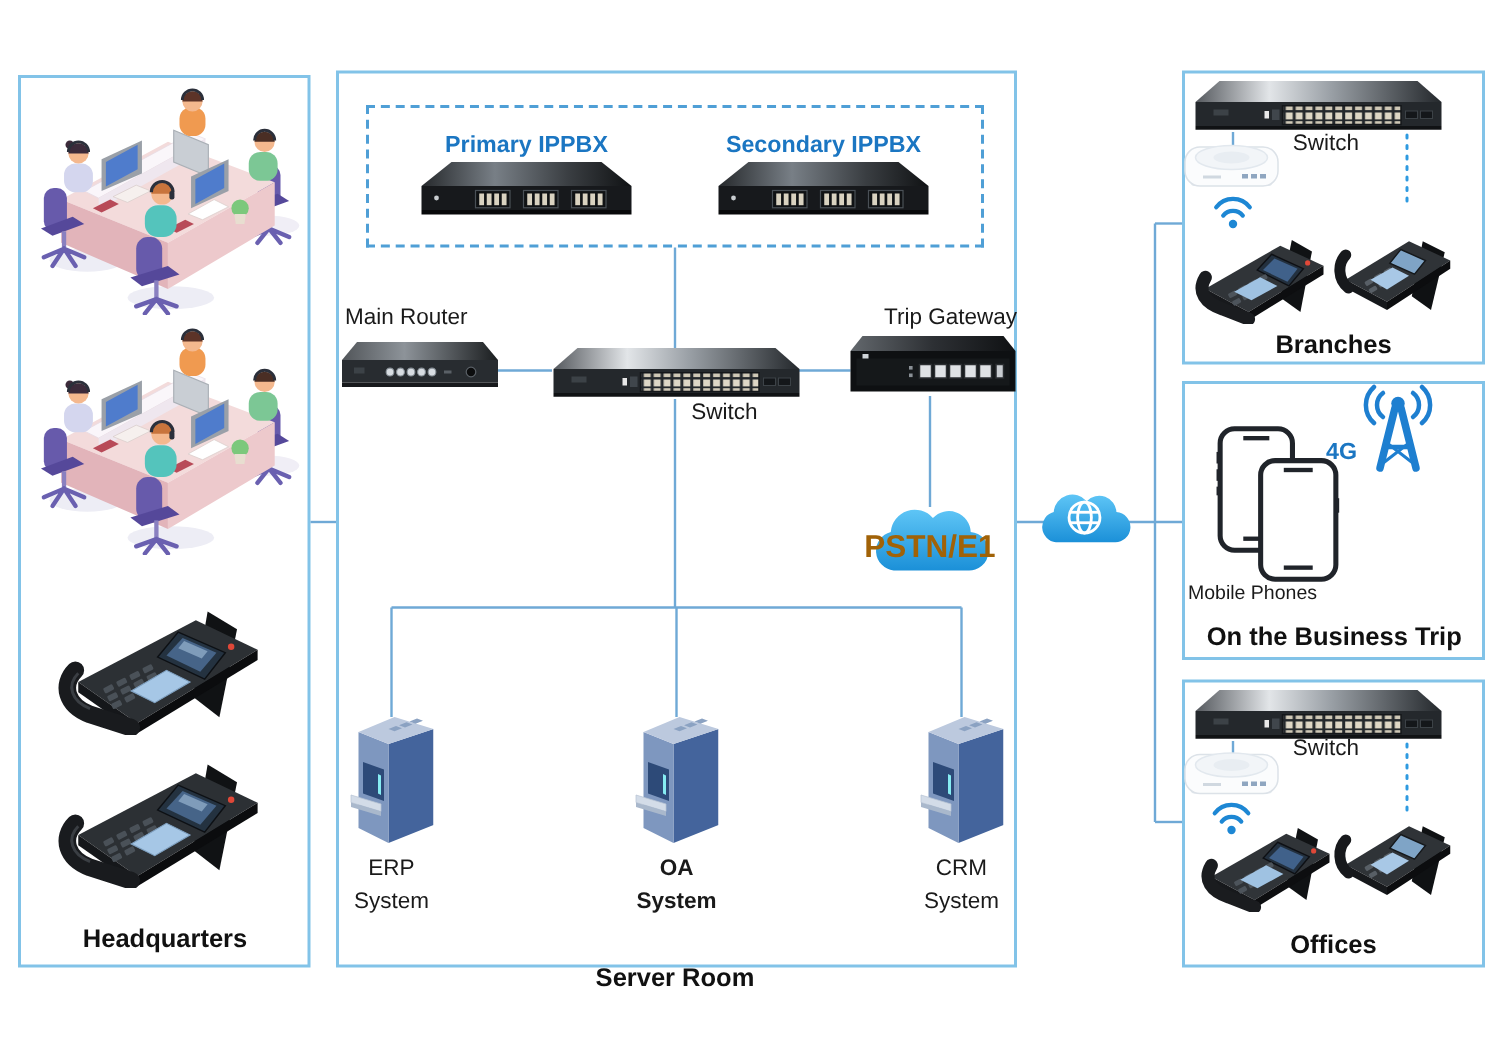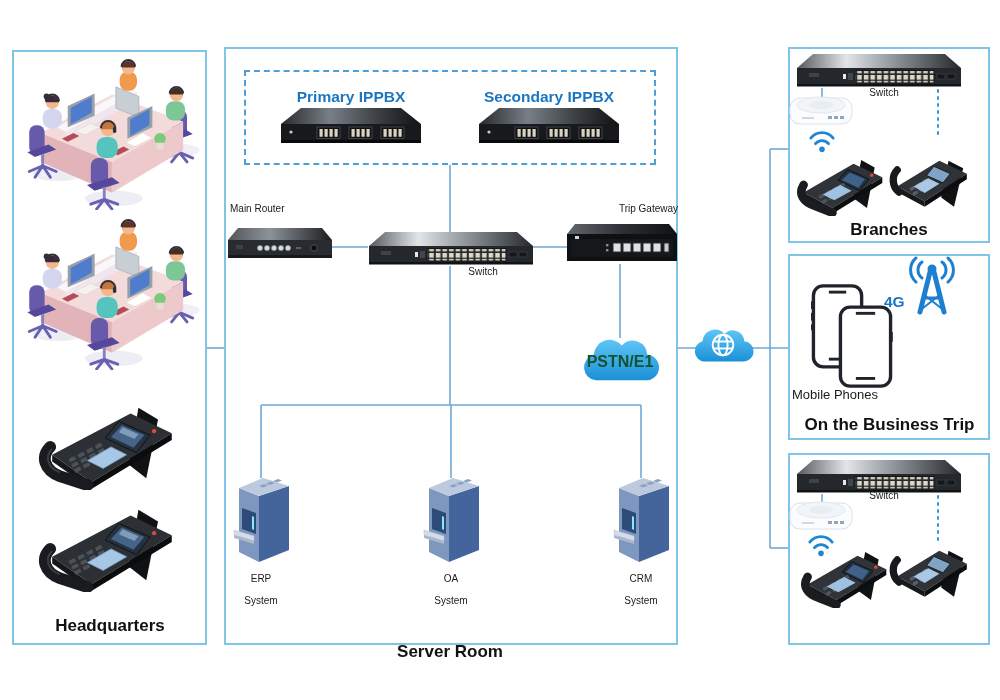--- a/index.html
+++ b/index.html
@@ -2,27 +2,27 @@
 <html><head>
 <meta charset="utf-8">
 <style>
   html,body{margin:0;padding:0;background:#fff;}
   .canvas{position:relative;width:1000px;height:700px;background:#ffffff;
           font-family:"Liberation Sans",sans-serif;overflow:hidden;}
   .panel{position:absolute;border:2px solid #82c3e8;background:transparent;z-index:1;box-sizing:border-box;}
   .dashedbox{position:absolute;border:2px dashed #4f9fd6;z-index:1;box-sizing:border-box;}
   svg.lines{position:absolute;left:0;top:0;width:1000px;height:700px;z-index:2;pointer-events:none;}
   .dev{position:absolute;z-index:3;}
-  .lbl{position:absolute;z-index:4;color:#1a1a1a;font-size:10px;line-height:1.2;}
+  .lbl{position:absolute;z-index:4;color:#1a1a1a;font-size:15px;line-height:1.2;}
   .center{text-align:center;}
   .right{text-align:right;}
   .blue{color:#1b76c2;font-weight:600;font-size:15.5px;}
   .title{font-weight:700;font-size:17px;color:#111;text-align:center;}
   .twoline{white-space:pre-line;line-height:22px;}
-  .cloudtxt{color:#14532d;font-weight:700;font-size:16px;z-index:5;}
+  .cloudtxt{color:#a16207;font-weight:700;font-size:21px;z-index:5;}
 </style>
 </head>
 <body>
 
 <div class="canvas">
 
 <svg width="0" height="0" style="position:absolute" aria-hidden="true">
 <defs>
   <linearGradient id="gSwTop" x1="0" y1="0" x2="1" y2="0">
     <stop offset="0" stop-color="#55595e"></stop>
@@ -409,21 +409,21 @@
       <use href="#sym-server"></use>
     </svg>
 <svg class="dev" style="left:423px;top:474px;width:56px;height:88px;">
       <use href="#sym-server"></use>
     </svg>
 <svg class="dev" style="left:613px;top:474px;width:56px;height:88px;">
       <use href="#sym-server"></use>
     </svg>
 <div class="lbl center twoline" style="left:221px;top:568px;width:80px;">ERP
 System</div>
-<div class="lbl center twoline" style="left:411px;top:568px;width:80px;">OA
+<div class="lbl center twoline" style="left:411px;top:568px;width:80px;font-weight:bold;">OA
 System</div>
 <div class="lbl center twoline" style="left:601px;top:568px;width:80px;">CRM
 System</div>
 <div class="lbl title center" style="left:350px;top:642px;width:200px;">Server Room</div>
 
 <svg class="dev" style="left:685px;top:314px;width:76px;height:60px;">
       <use href="#sym-cloud"></use>
     </svg>
 <svg class="dev" style="left:710px;top:332px;width:26px;height:26px;">
       <use href="#sym-globe"></use>
@@ -466,14 +466,15 @@
     </svg>
 <svg class="dev" style="left:802px;top:530px;width:38px;height:28px;">
       <use href="#sym-wifi"></use>
     </svg>
 <svg class="dev" style="left:798px;top:540px;width:96px;height:68px;">
       <use href="#sym-phone-big"></use>
     </svg>
 <svg class="dev" style="left:888px;top:538px;width:88px;height:66px;">
       <use href="#sym-phone-small"></use>
     </svg>
+<div class="lbl title center" style="left:790px;top:620px;width:198px;">Offices</div>
 
 </div>
 
 </body></html>

